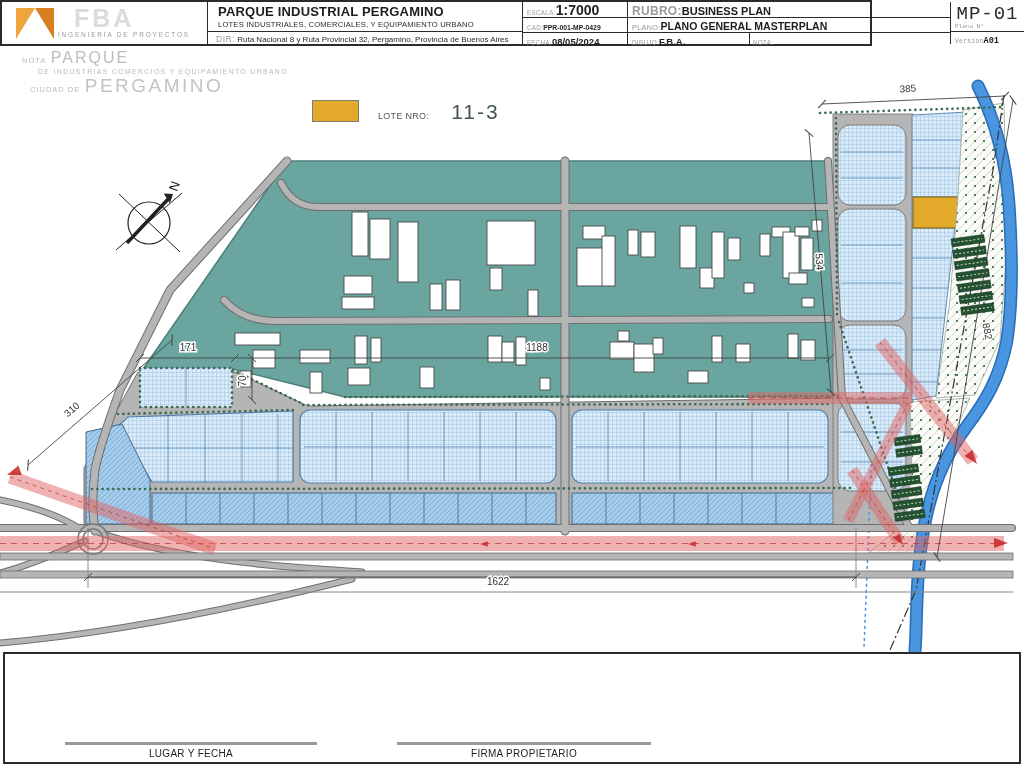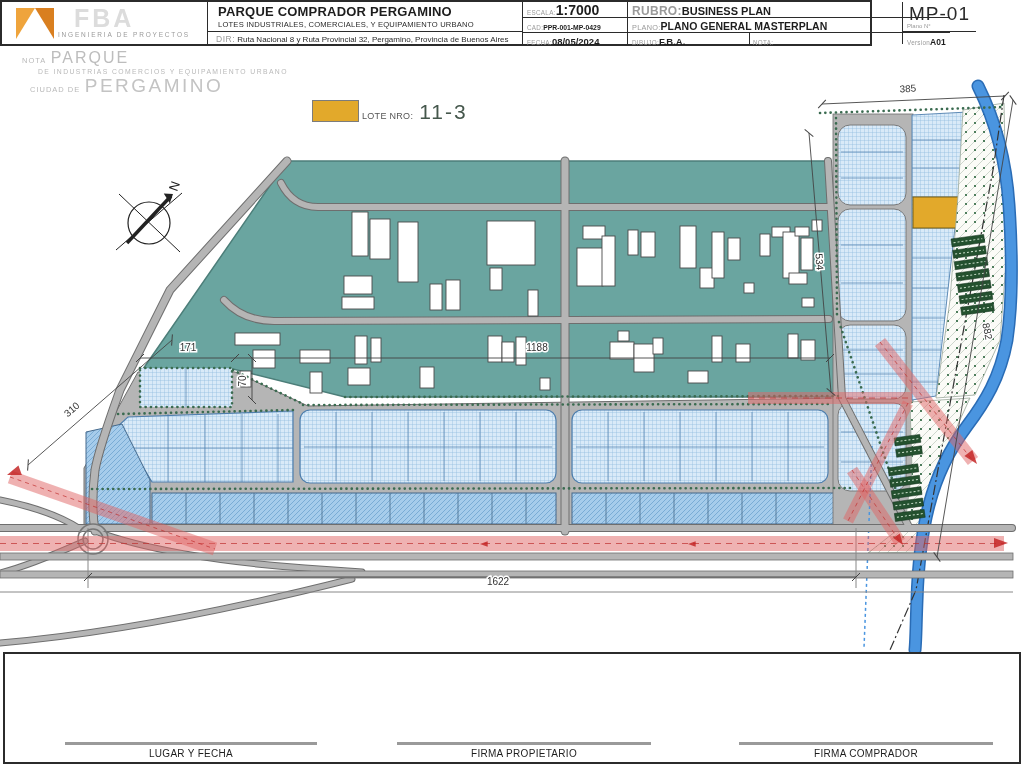--- a/index.html
+++ b/index.html
@@ -22,21 +22,21 @@
   .sheet-code{position:absolute;left:0;right:0;top:1px;text-align:center;font-size:19px;color:#2a2a2a;letter-spacing:1px;}
   .sheet-lb{position:absolute;left:4px;top:21px;font-size:6px;color:#9a9a9a;}
   
   .head{position:absolute;left:22px;top:49px;color:#b9b9b9;z-index:4;white-space:nowrap;}
   .head .s{font-size:7.5px;letter-spacing:1px;}
   .head .b1{font-size:16px;letter-spacing:2px;color:#bdbdbd;text-align:center;}
   .head .l2{font-size:6.8px;letter-spacing:1.4px;margin-left:16px;margin-top:1px;}
   .head .l3{margin-left:8px;margin-top:0;}
   .head .b2{font-size:19px;letter-spacing:2.5px;color:#c3c3c3;}
   
-  .legend{position:absolute;left:312px;top:96px;height:26px;display:flex;align-items:flex-end;z-index:4;}
+  .legend{position:absolute;left:312px;top:96px;height:26px;display:flex;align-items:flex-end;z-index:4;gap:16px;}
   .legend .sw{width:47px;height:22px;border:1.5px solid #7c7c7c;box-sizing:border-box;}
   .legend .lb{font-size:9px;color:#555;margin-left:3px;margin-bottom:1px;letter-spacing:.3px;}
   .legend .vl{font-size:21px;color:#45574c;margin-left:6px;letter-spacing:2px;margin-bottom:-2px;}
   
   .foot{position:absolute;left:3px;top:652px;width:1018px;height:112px;border:2px solid #2b2b2b;box-sizing:border-box;background:#fff;z-index:5;}
   .sig{position:absolute;top:88px;text-align:center;}
   .sig .bar{height:3px;background:#9a9a9a;margin-bottom:3px;}
   .sig .lb{font-size:10px;color:#1d1d1d;letter-spacing:.3px;}
   .sig1{left:60px;width:252px;} .sig2{left:392px;width:254px;} .sig3{left:734px;width:254px;}
 </style>
@@ -355,21 +355,21 @@
     <span class="vl">11-3</span>
   </div>
 
   <div class="tb">
     <div class="cell" style="left:0;width:205px;border-left:none;">
       <div class="logo-tri"></div>
       <div class="logo-ghost">FBA</div>
       <div class="logo-tag">INGENIERIA DE PROYECTOS</div>
     </div>
     <div class="cell" style="left:205px;width:315px;">
-      <div class="t-title">PARQUE COMPRADOR PERGAMINO</div>
+      <div class="t-title">PARQUE INDUSTRIAL PERGAMINO</div>
       <div class="t-sub">LOTES INDUSTRIALES, COMERCIALES, Y EQUIPAMIENTO URBANO</div>
       <div class="hline" style="top:29px;"></div>
       <div class="t-dir">
         <span class="lb">DIR:</span>
         <span>Ruta Nacional 8 y Ruta Provincial 32, Pergamino, Provincia de Buenos Aires</span>
       </div>
     </div>
     <div class="cell" style="left:520px;width:105px;">
       <div class="krow" style="top:0;"><span class="lb">ESCALA:</span><span class="vl" style="font-size:14px;">1:7000</span></div>
       <div class="hline" style="top:15px;"></div>
@@ -379,35 +379,31 @@
     </div>
     <div class="cell" style="left:625px;width:323px;">
       <div class="krow" style="top:0;"><span class="lb" style="font-size:12px;font-weight:bold;">RUBRO:</span><span class="vl" style="font-size:11px;">BUSINESS PLAN</span></div>
       <div class="hline" style="top:15px;"></div>
       <div class="krow" style="top:15px;"><span class="lb" style="font-size:7.3px;">PLANO:</span><span class="vl" style="font-size:10.5px;">PLANO GENERAL MASTERPLAN</span></div>
       <div class="hline" style="top:30px;"></div>
       <div class="krow" style="top:30px;width:121px;"><span class="lb">DIBUJO:</span><span class="vl" style="font-size:9.5px;">F.B.A.</span></div>
       <div style="position:absolute;left:121px;top:30px;bottom:0;border-left:1px solid #2b2b2b;"></div>
       <div class="krow" style="top:30px;left:121px;"><span class="lb">NOTA:</span></div>
     </div>
-    <div class="cell" style="left:900px;width:74px;">
+    <div class="cell" style="left:948px;width:74px;font-family:Liberation Mono, monospace;">
       <div class="sheet-code">MP-01</div>
       <div class="sheet-lb">Plano N°</div>
       <div class="hline" style="top:29px;"></div>
       <div class="krow" style="top:30px;"><span class="lb">Version</span><span class="vl" style="font-size:8.5px;">A01</span></div>
     </div>
   </div>
 
   <div class="foot">
     <div class="sig sig1">
       <div class="bar"></div>
       <div class="lb">LUGAR Y FECHA</div>
     </div>
     <div class="sig sig2">
       <div class="bar"></div>
       <div class="lb">FIRMA PROPIETARIO</div>
     </div>
-    <div class="sig sig3">
-      <div class="bar"></div>
-      <div class="lb">FIRMA COMPRADOR</div>
-    </div>
   </div>
 </div>
 
 </body></html>

